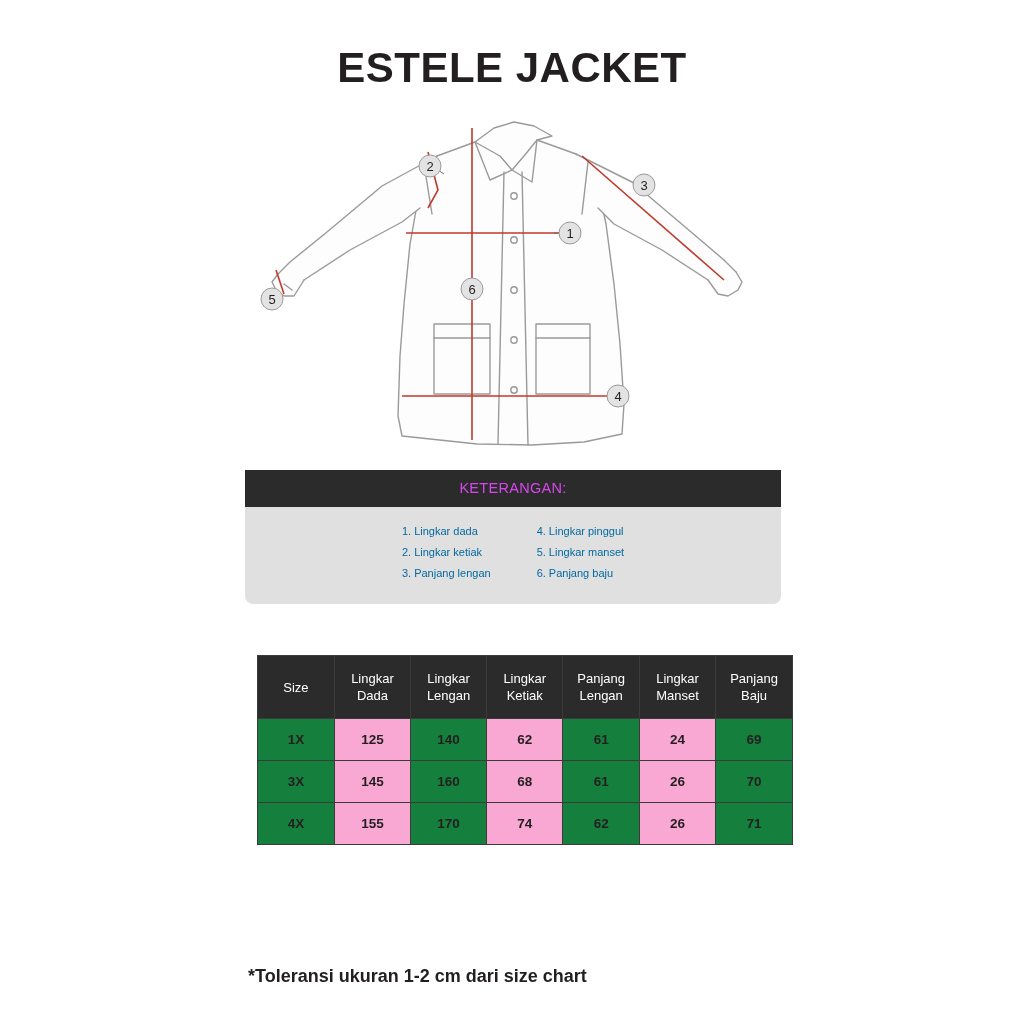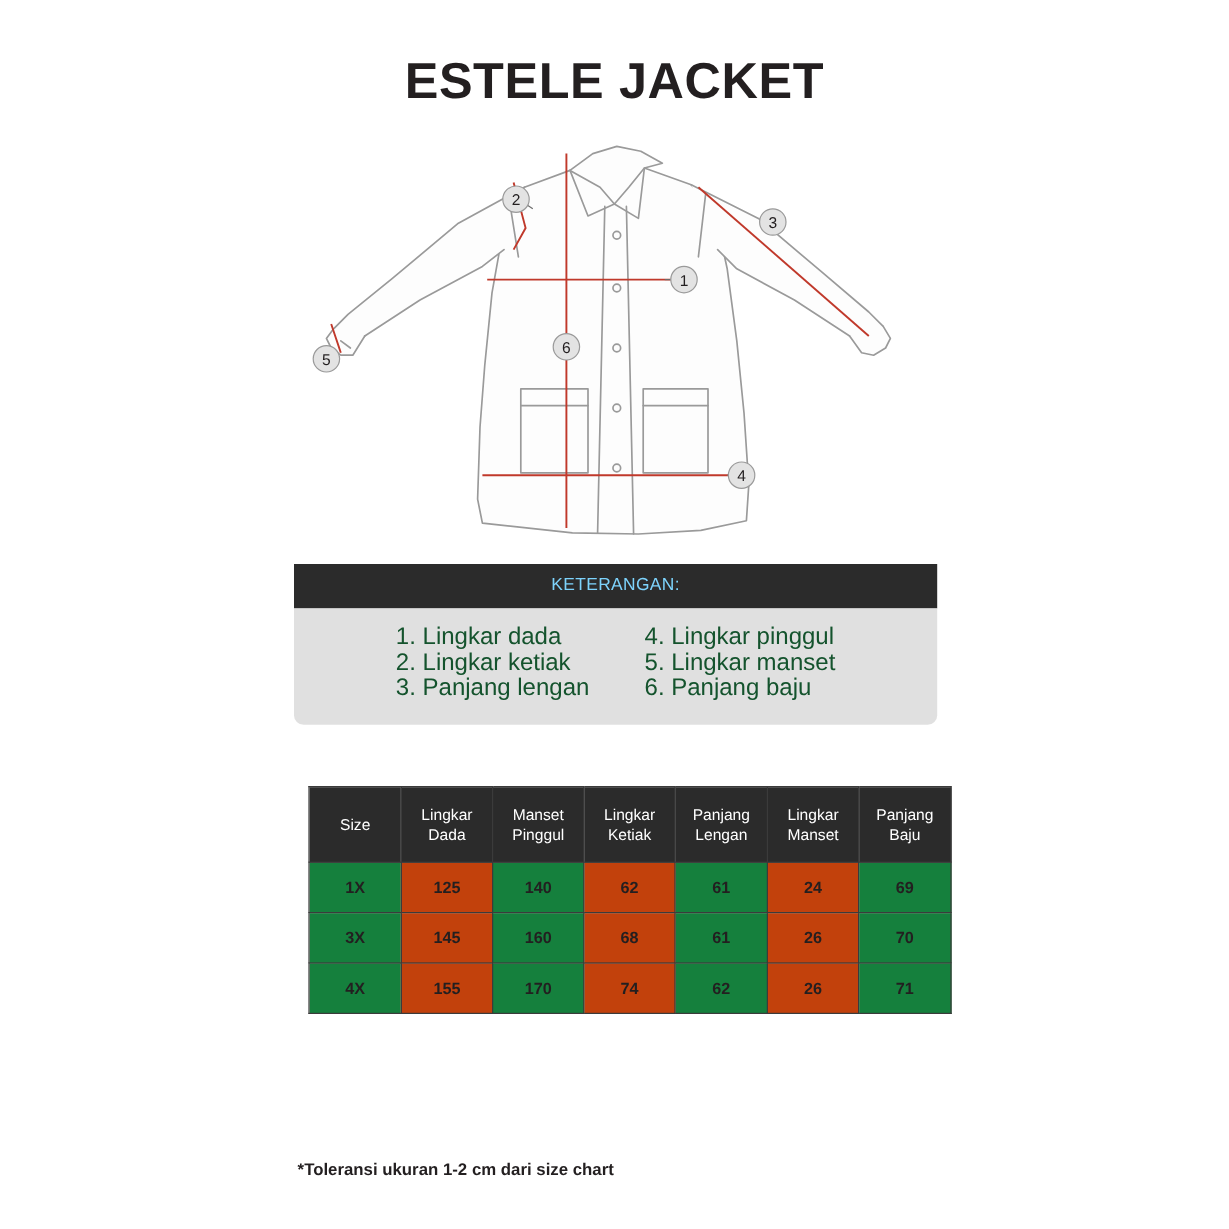--- a/index.html
+++ b/index.html
@@ -42,39 +42,39 @@
 
   
   .keterangan {
     position: absolute;
     top: 470px;
     left: 245px;
     width: 536px;
   }
   .keterangan-head {
     background: #2b2b2b;
-    color: #7dd3fc;
+    color: #d946ef;
     text-align: center;
     font-size: 14.5px;
     padding: 10px 0 11px 0;
     letter-spacing: 0.3px;
   }
   .keterangan-body {
     background: #e0e0e0;
     padding: 14px 0 20px 0;
     display: flex;
     justify-content: center;
     gap: 46px;
     border-bottom-left-radius: 8px;
     border-bottom-right-radius: 8px;
   }
   .keterangan-col {
-    font-size: 20px;
+    font-size: 11px;
     line-height: 21px;
-    color: #14532d;
+    color: #0369a1;
   }
   .keterangan-col div {
     white-space: nowrap;
   }
 
   
   .sizetable {
     position: absolute;
     top: 655px;
     left: 257px;
@@ -94,28 +94,28 @@
     padding: 14px 2px;
     font-size: 13px;
   }
   .sizetable tbody td {
     padding: 13px 2px;
     background: #15803d;
     font-weight: bold;
     color: #231f20;
   }
   .sizetable tbody td.shaded {
-    background: #c2410c;
+    background: #f9a8d4;
     margin-top: 20px;
   }
   .note {
     position: absolute;
     top: 966px;
     left: 248px;
-    font-size: 14px;
+    font-size: 18px;
     font-weight: bold;
     color: #231f20;
   }
 </style>
 </head>
 <body>
 
 <div class="page">
 
   <div class="title">ESTELE JACKET</div>
@@ -227,21 +227,21 @@
         <div>6. Panjang baju</div>
       </div>
     </div>
   </div>
 
   <table class="sizetable">
     <thead>
       <tr>
         <th style="width:80px">Size</th>
         <th style="width:76px">Lingkar Dada</th>
-        <th style="width:76px">Manset Pinggul</th>
+        <th style="width:76px">Lingkar Lengan</th>
         <th style="width:76px">Lingkar Ketiak</th>
         <th style="width:76px">Panjang Lengan</th>
         <th style="width:76px">Lingkar Manset</th>
         <th style="width:76px">Panjang Baju</th>
       </tr>
     </thead>
     <tbody>
       <tr>
         <td>1X</td>
         <td class="shaded">125</td>

